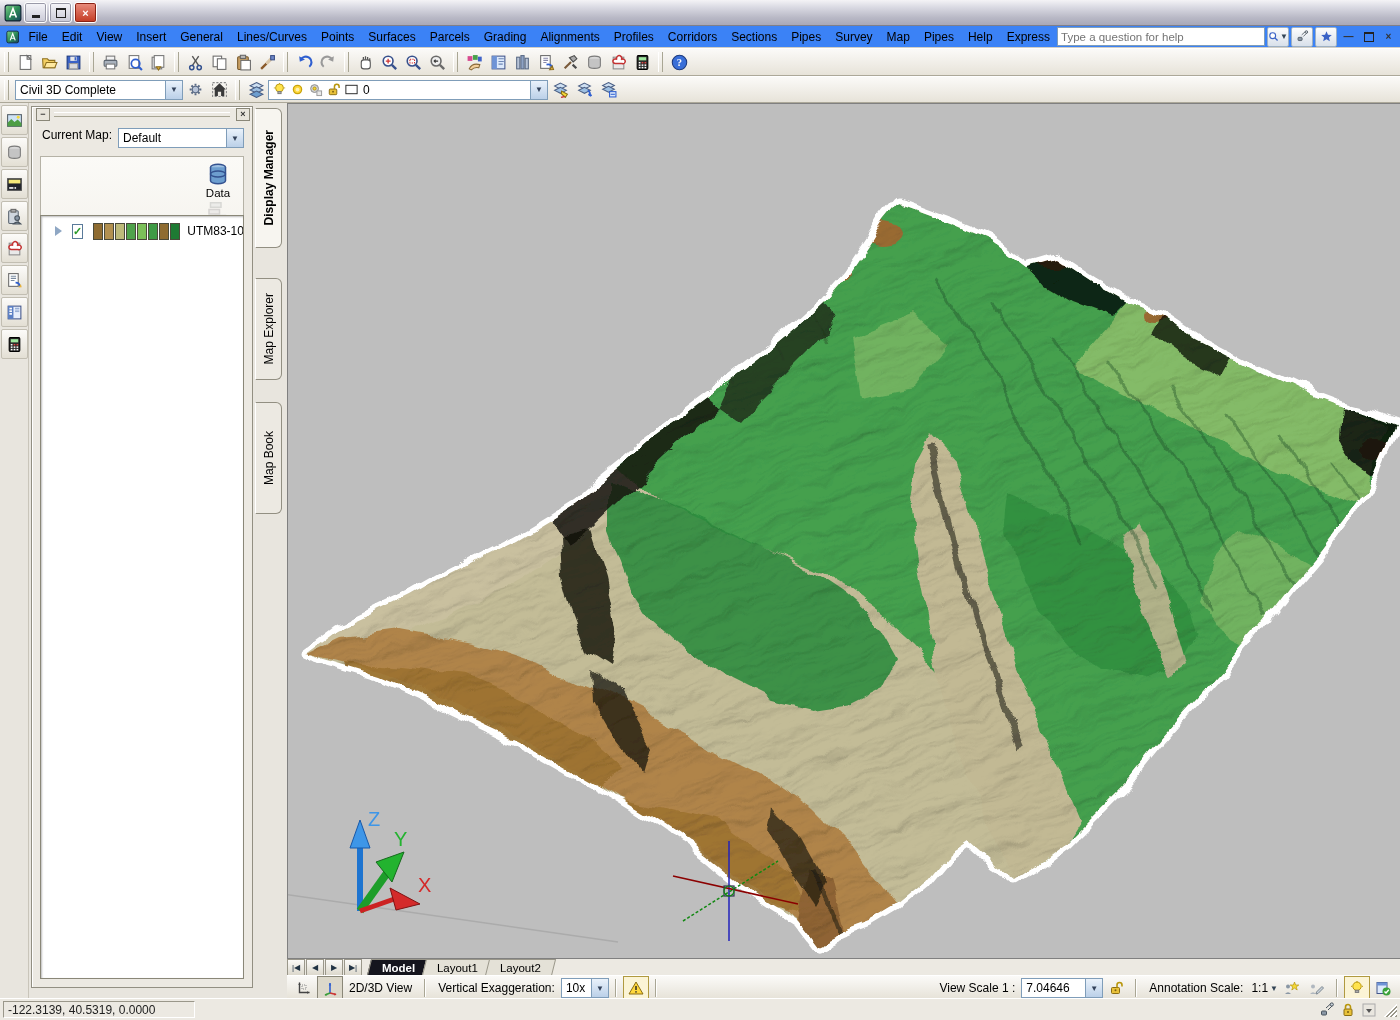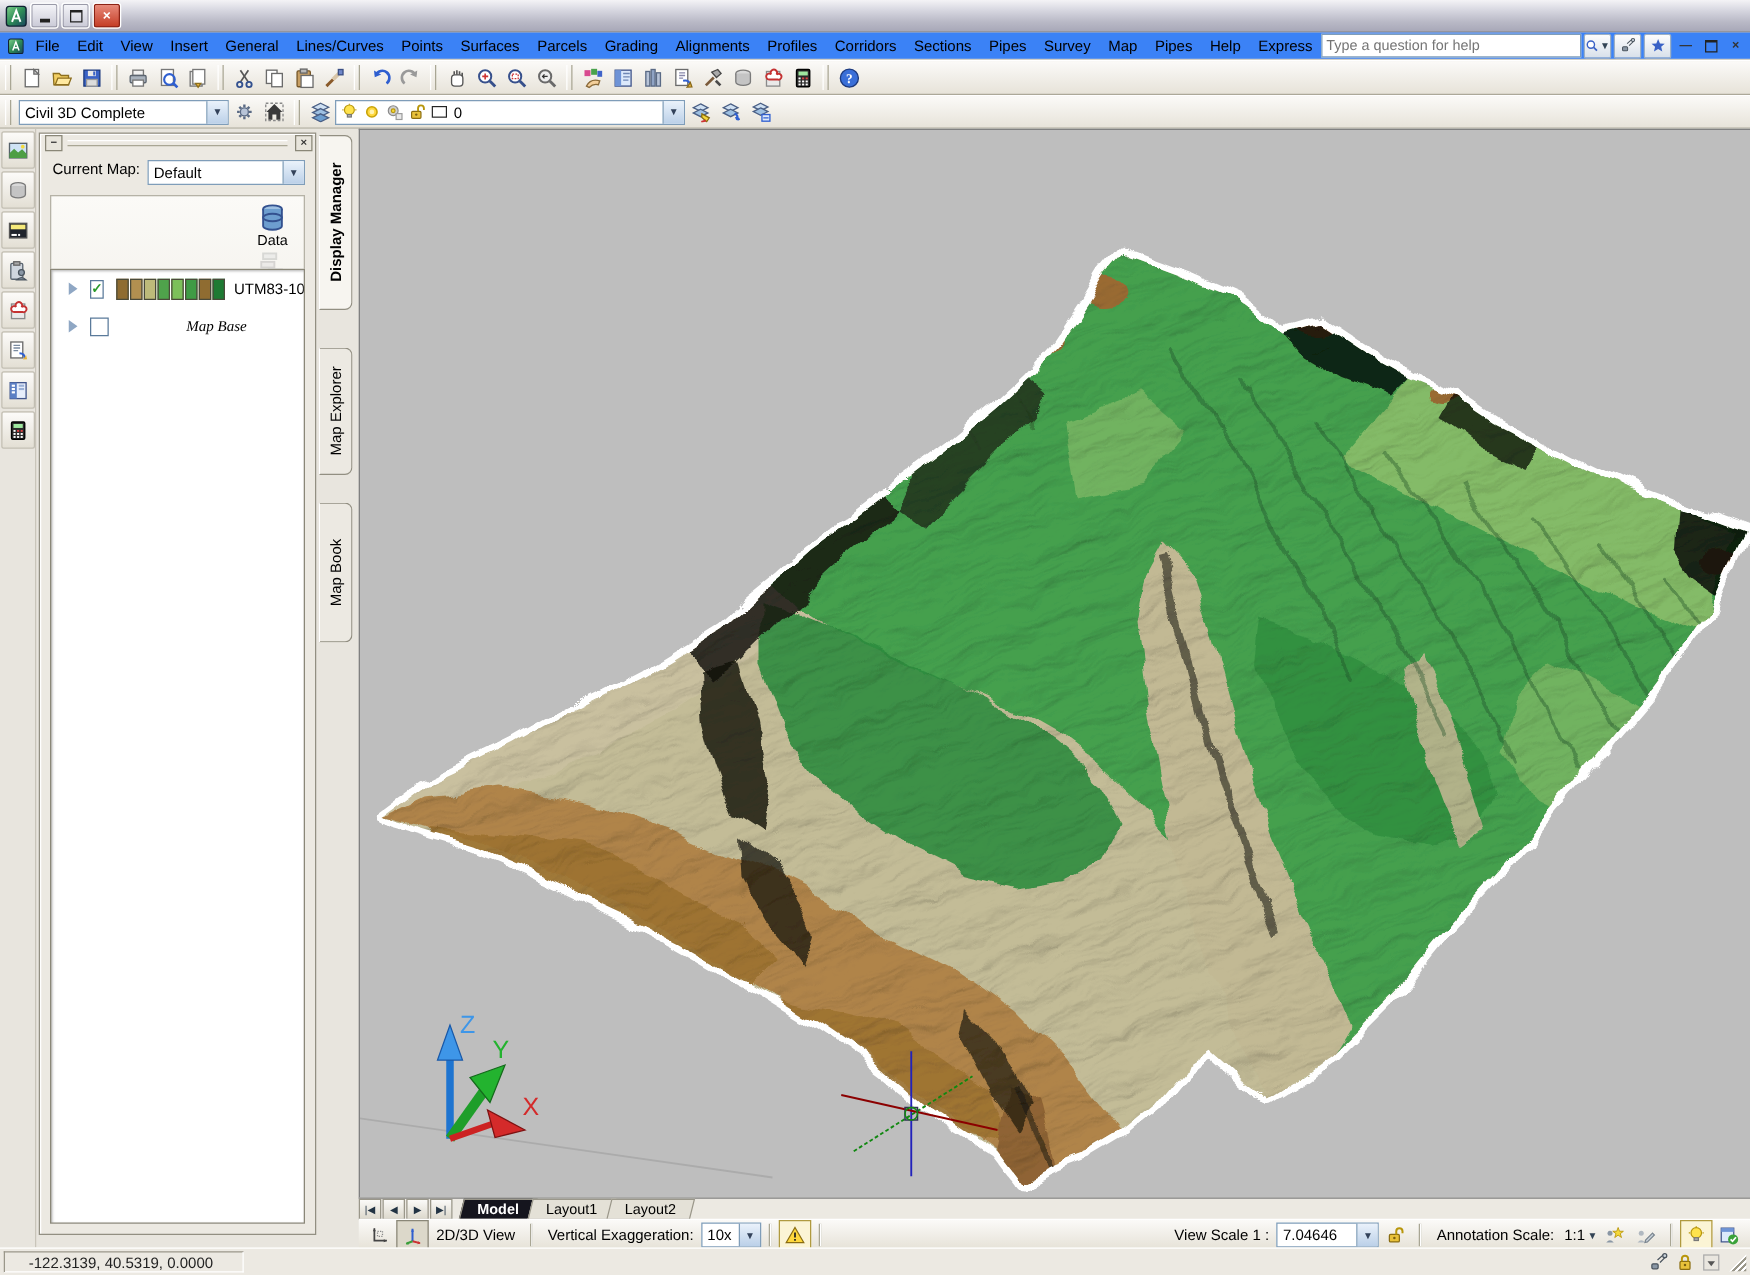--- a/index.html
+++ b/index.html
@@ -107,21 +107,21 @@
   .vb-sep{width:1px;height:18px;background:#A9A694;border-right:1px solid #fff;margin:0 6px;}
   .vb-spring{flex:1;}
   .vbtn{width:24px;height:22px;border:1px solid transparent;display:flex;align-items:center;justify-content:center;}
   .vbtn .icn{width:16px;height:16px;}
   .vbtn.pressed{border:1px solid #8a8778;background:#DCD8CA;}
   .vbtn.framed{border:1px solid #b09a40;background:#FBF4D5;}
   
   #statusbar{position:absolute;left:0;top:998px;width:1400px;height:22px;background:#ECE9E2;
     border-top:1px solid #fff;display:flex;align-items:center;padding:0 3px;box-sizing:border-box;}
   #coords{width:192px;height:17px;border:1px solid;border-color:#9a978a #fff #fff #9a978a;
-    display:flex;align-items:center;padding:0 19px;font-size:12px;color:#222;margin-right:8px;box-sizing:border-box;}
+    display:flex;align-items:center;padding:0 4px;font-size:12px;color:#222;margin-right:8px;box-sizing:border-box;}
   .toggle{height:17px;display:flex;align-items:center;padding:0 6px;margin-right:3px;font-size:11.5px;
     border:1px solid;border-color:#fff #808080 #808080 #fff;background:#ECE9E2;}
   .toggle.pressed{border-color:#808080 #fff #fff #808080;background:#E2DFD6;}
   #tray{margin-left:auto;display:flex;align-items:center;}
   #tray .icn{width:16px;height:16px;margin-left:5px;}
   #resize-grip{width:14px;height:14px;margin-left:6px;
     background:linear-gradient(135deg,transparent 50%,#fff 50%,#fff 58%,#9a978a 58%,#9a978a 66%,#fff 66%,#fff 74%,#9a978a 74%,#9a978a 82%,#fff 82%,#fff 90%,#9a978a 90%);}
 </style>
 </head>
 <body>
@@ -627,25 +627,20 @@
               <span class="swatch" style="background: rgb(178, 144, 80);"></span>
               <span class="swatch" style="background: rgb(189, 186, 122);"></span>
               <span class="swatch" style="background: rgb(79, 162, 75);"></span>
               <span class="swatch" style="background: rgb(124, 192, 90);"></span>
               <span class="swatch" style="background: rgb(63, 155, 69);"></span>
               <span class="swatch" style="background: rgb(143, 108, 49);"></span>
               <span class="swatch" style="background: rgb(30, 122, 51);"></span>
             </span>
           <span class="tree-label">UTM83-10</span>
         </div>
-        <div class="tree-row">
-          <span class="expander"></span>
-          <span class="cbx"></span>
-          <span class="tree-label italic">Map Base</span>
-        </div>
       </div>
     </div>
 
     <div class="vtab active" style="top:5px;height:140px">
       <span>Display Manager</span>
       </div>
     <div class="vtab" style="top:175px;height:102px">
       <span>Map Explorer</span>
       </div>
     <div class="vtab" style="top:299px;height:112px">

